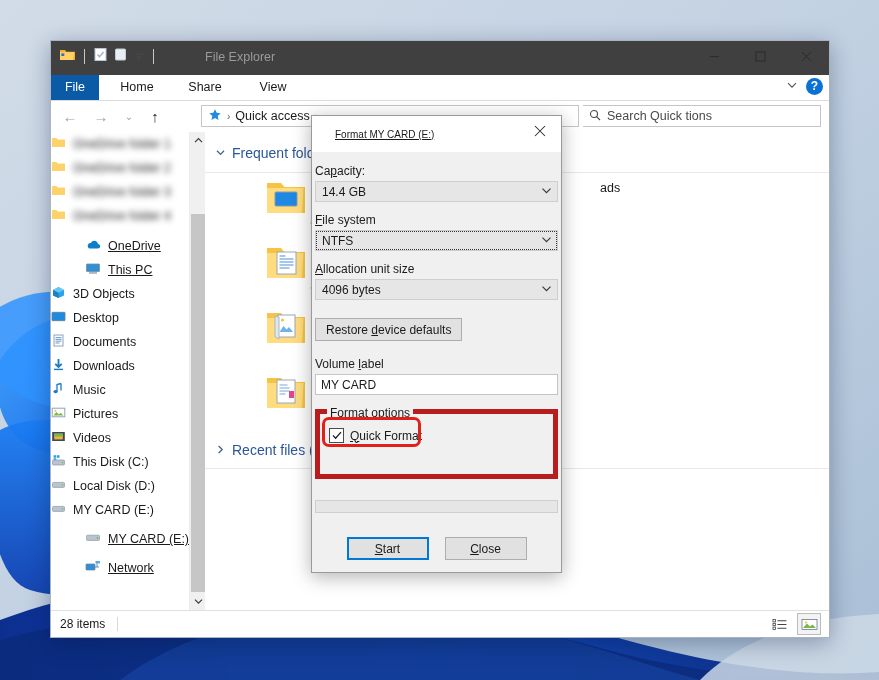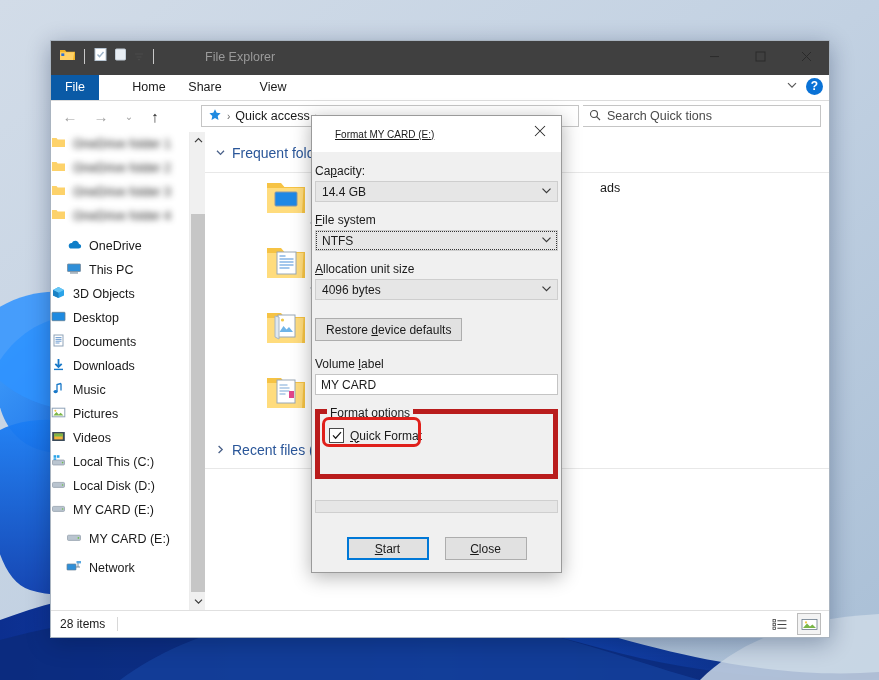--- a/index.html
+++ b/index.html
@@ -20,37 +20,37 @@
   .titlebar{height:34px;position:relative;background:#404040;}
   .qat{position:absolute;left:8px;top:6px;display:flex;align-items:center;gap:5px;}
   .qat .sep{width:1px;height:15px;background:#c8c8c8;margin:0 3px;}
   .win-title{position:absolute;left:154px;top:9px;font-size:12.5px;color:#9a9a9a;}
   .wctrls{position:absolute;right:0;top:0;display:flex;}
   .wbtn{width:46px;height:30px;display:flex;align-items:center;justify-content:center;cursor:default;}
   
   .ribbon{height:25px;background:#fff;position:relative;border-bottom:1px solid #dcdcdc;}
   .rtab{position:absolute;top:0;height:25px;line-height:25px;font-size:12.5px;text-align:center;color:#1a1a1a;cursor:default;}
   .rtab.file{left:0;width:48px;background:#0a5aa6;color:#fff;}
-  .rtab.home{left:68px;width:60px;text-align:center;}
+  .rtab.home{left:56px;width:60px;text-align:center;}
   .rtab.share{left:124px;width:60px;}
   .rtab.view{left:192px;width:60px;}
   .ribbon-right{position:absolute;right:6px;top:2px;display:flex;align-items:center;gap:8px;}
   .helpicon{width:17px;height:17px;border-radius:50%;background:#0a72d6;color:#fff;font-size:12px;font-weight:bold;display:flex;align-items:center;justify-content:center;}
   
   .addrbar{height:31px;position:relative;background:#fff;border-bottom:1px solid #e4e4e4;}
   .navbtn{position:absolute;top:5px;width:20px;height:20px;display:flex;align-items:center;justify-content:center;font-size:15px;color:#a0a0a0;}
   .crumbs{position:absolute;left:150px;top:4px;right:250px;height:22px;border:1px solid #c5c5c5;background:#fff;display:flex;align-items:center;padding:0 6px;box-sizing:border-box;gap:5px;font-size:12.5px;color:#1a1a1a;}
   .sep-chev{color:#666;font-size:10px;}
   .searchbox{position:absolute;right:8px;top:4px;width:238px;height:22px;border:1px solid #c5c5c5;border-left:none;background:#fff;display:flex;align-items:center;gap:6px;padding:0 6px;box-sizing:border-box;font-size:12.5px;color:#4a4a4a;}
   
   .content{position:absolute;left:0;right:0;top:91px;bottom:27px;display:flex;background:#fff;}
   .nav{width:154px;position:relative;overflow:hidden;background:#fff;}
   .navlist{position:absolute;left:0;top:0;right:0;}
   .navitem{height:24px;display:flex;align-items:center;gap:7px;font-size:12.5px;color:#1a1a1a;white-space:nowrap;cursor:default;}
-  .navitem.ind0{padding-left:15px;}
+  .navitem.ind0{padding-left:34px;text-decoration:underline;}
   .navitem.ind2{}
   .blurred{filter:blur(3.3px);}
   .vscroll{position:absolute;left:138px;top:0;bottom:0;width:17px;background:#f0f0f0;border-left:1px solid #ececec;}
   .vs-arrow{height:17px;display:flex;align-items:center;justify-content:center;font-size:9px;color:#505050;}
   .vs-thumb{position:absolute;left:1px;width:15px;background:#c6c6c6;}
   .pane{flex:1;position:relative;background:#fff;overflow:hidden;}
   .grouphdr{display:flex;align-items:center;gap:6px;font-size:14px;color:#2a5699;position:absolute;}
   .chev{font-size:11px;color:#5a6b86;}
   .tile{position:absolute;display:flex;gap:10px;}
   .tile-text{padding-top:3px;}
@@ -350,21 +350,21 @@
         <div class="navitem ind2">
           <span>
             <svg width="15" height="13" viewBox="0 0 15 13">
                 <rect x="1.5" y="6" width="12" height="5" rx="1" fill="#b9c4cf" stroke="#8c99a6" stroke-width="0.7"></rect>
                 <rect x="2.6" y="1.2" width="2.6" height="2.6" fill="#2aa3e8"></rect>
                 <rect x="5.9" y="1.2" width="2.6" height="2.6" fill="#2aa3e8"></rect>
                 <rect x="2.6" y="4.3" width="2.6" height="1.6" fill="#2aa3e8"></rect>
                 <circle cx="11.6" cy="8.6" r="0.8" fill="#6bbf4a"></circle>
               </svg>
           </span>
-          <span>Local This (C:)</span>
+          <span>This Disk (C:)</span>
         </div>
 
         <div class="navitem ind2">
           <span>
             <svg width="15" height="13" viewBox="0 0 15 13">
                 <rect x="1.5" y="4.4" width="12" height="5" rx="1" fill="#b9c4cf" stroke="#8c99a6" stroke-width="0.7"></rect>
                 <circle cx="11.6" cy="7" r="0.8" fill="#6bbf4a"></circle>
               </svg>
           </span>
           <span>Local Disk (D:)</span>

